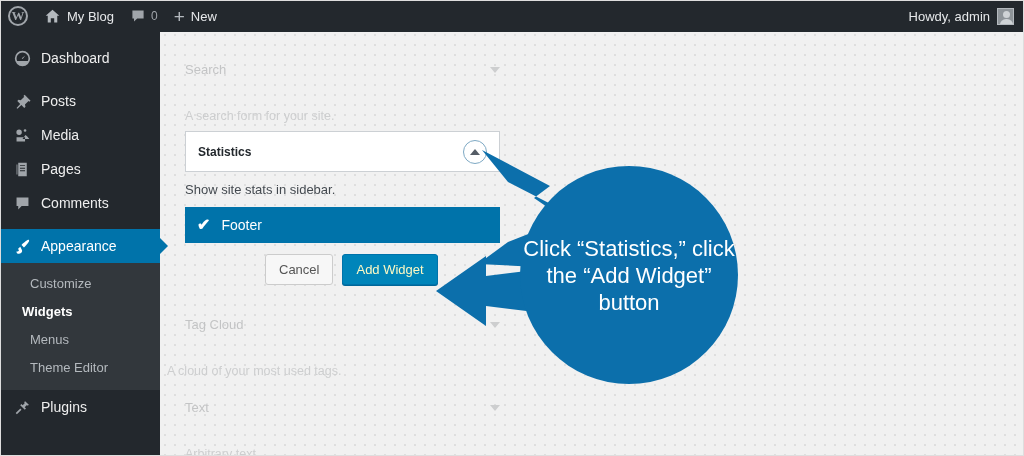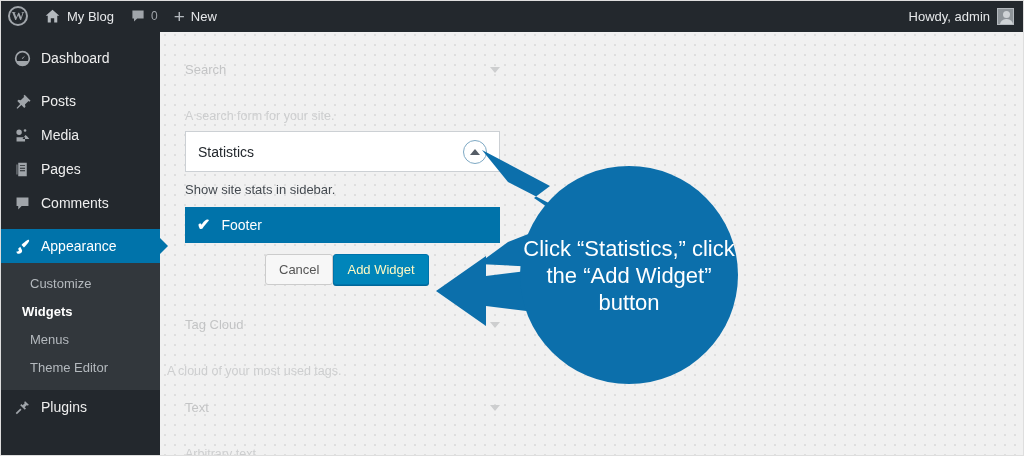--- a/index.html
+++ b/index.html
@@ -140,21 +140,21 @@
   #stat-box {
     position: absolute;
     left: 25px; top: 99px;
     width: 315px; height: 41px;
     background: #fff;
     border: 1px solid #ccd0d4;
     display: flex; align-items: center;
     padding: 0 12px;
   }
   #stat-box .st-title {
-    font-size: 14px; color: #23282d; font-weight: 400;
+    font-size: 12px; color: #23282d; font-weight: 700;
     flex: 1 1 auto;
   }
   .toggle-circle {
     width: 24px; height: 24px;
     border-radius: 50%;
     border: 1px solid #7ea9c4;
     display: flex; align-items: center; justify-content: center;
     background: transparent;
   }
   .toggle-circle .tri {
@@ -174,21 +174,21 @@
     display: flex; align-items: center;
     padding-left: 12px;
     color: #fff;
   }
   #footer-bar .chk {
     font-size: 16px; line-height: 1; margin-right: 11px; font-weight: bold;
   }
   #footer-bar .fl { font-size: 14px; }
   #btnrow {
     position: absolute; left: 105px; top: 222px;
-    display: flex; align-items: center; 
+    display: flex; align-items: center; gap: 9px;
   }
   .btn {
     font-size: 13px;
     line-height: 1;
     padding: 8px 13px;
     border-radius: 3px;
     white-space: nowrap;
   }
   .btn-secondary {
     background: #f7f7f7;

